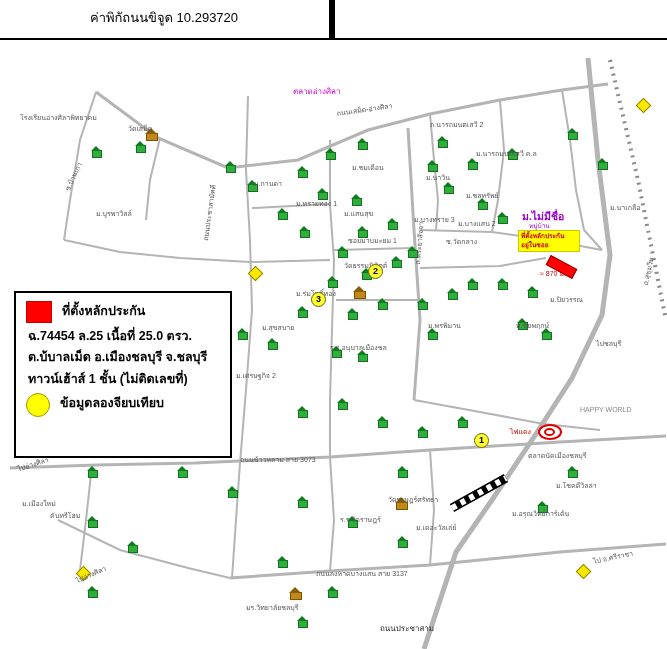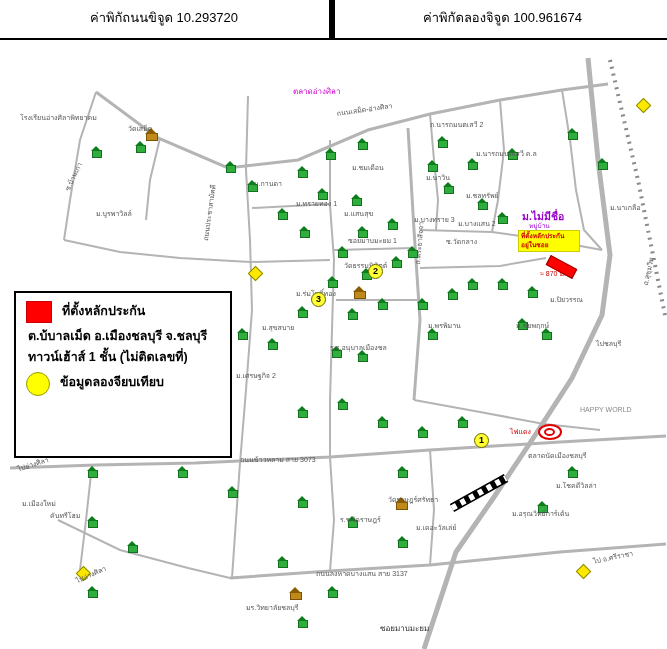--- a/index.html
+++ b/index.html
@@ -42,24 +42,20 @@
 </style>
 </head>
 <body>
 
 <div class="header">
   <div class="cell left">
     <span>ค่าพิกัถนนขิจูด</span>
     <span>10.293720</span>
   </div>
   <div class="vdiv"></div>
-  <div class="cell right">
-    <span>ค่าพิกัดลองจิจูด</span>
-    <span>100.961674</span>
-  </div>
 </div>
 
 <div id="map-layer">
   <svg id="roads-svg" width="667" height="609">
       <polyline points="588,18 598,120 610,215 602,275 572,338 532,400 492,460 456,512 424,609" fill="none" stroke="#b4b4b4" stroke-width="5"></polyline>
       <polyline points="610,20 638,140 666,280" fill="none" stroke="#8a8a8a" stroke-width="4" stroke-dasharray="2,5"></polyline>
       <polyline points="96,52 158,98 228,128 298,120 368,90 430,74 500,60 562,50 608,44" fill="none" stroke="#b4b4b4" stroke-width="3"></polyline>
       <polyline points="96,52 80,100 70,160 64,200" fill="none" stroke="#b4b4b4" stroke-width="2"></polyline>
       <polyline points="64,200 120,212 180,218 250,222 330,220" fill="none" stroke="#b4b4b4" stroke-width="2"></polyline>
       <polyline points="408,88 414,190 420,280 414,360" fill="none" stroke="#b4b4b4" stroke-width="3"></polyline>
@@ -204,33 +200,34 @@
     <div class="map-label" style="left: 240px; top: 414px; font-size: 7px;">ถนนข้าวหลาม สาย 3073</div>
     <div class="map-label" style="left: 16px; top: 424px; font-size: 7px; transform: rotate(-18deg);">ไปอ่างศิลา</div>
     <div class="map-label" style="left: 22px; top: 458px; font-size: 7px;">ม.เมืองใหม่</div>
     <div class="map-label" style="left: 50px; top: 470px; font-size: 7px;">คันทรีโฮม</div>
     <div class="map-label" style="left: 388px; top: 454px; font-size: 7px;">วัดราษฎร์ศรัทธา</div>
     <div class="map-label" style="left: 416px; top: 482px; font-size: 7px;">ม.เดอะวัลเล่ย์</div>
     <div class="map-label" style="left: 340px; top: 474px; font-size: 7px;">ร.ร.วัดราษฎร์</div>
     <div class="map-label" style="left: 316px; top: 528px; font-size: 7px;">ถนนลงหาดบางแสน สาย 3137</div>
     <div class="map-label" style="left: 74px; top: 536px; font-size: 7px; transform: rotate(-24deg);">ไปอ่างศิลา</div>
     <div class="map-label" style="left: 246px; top: 562px; font-size: 7px;">มร.วิทยาลัยชลบุรี</div>
-    <div class="map-label" style="left: 380px; top: 582px; color: rgb(34, 34, 34); font-size: 8px;">ซอยมาบมะยม</div>
+    <div class="map-label" style="left: 380px; top: 582px; color: rgb(34, 34, 34); font-size: 8px;">ถนนประชาสาม</div>
     <div class="map-label" style="left: 592px; top: 516px; font-size: 7px; transform: rotate(-12deg);">ไป อ.ศรีราชา</div>
     <div class="map-label" style="left: 610px; top: 162px; font-size: 7px;">ม.นาเกลือ</div>
     <div class="map-label" style="left: 446px; top: 196px; font-size: 7px;">ซ.วัดกลาง</div>
     <div class="cmp-circle" style="left: 474px; top: 393px;">1</div>
     <div class="cmp-circle" style="left: 368px; top: 224px;">2</div>
     <div class="cmp-circle" style="left: 311px; top: 252px;">3</div>
   </div>
 
 <div class="legend">
   <div class="l-row">
     <span class="sq"></span>
     <span class="l-text">ที่ตั้งหลักประกัน</span>
   </div>
+  <div class="l-line">ฉ.74454 ล.25 เนื้อที่ 25.0 ตรว.</div>
   <div class="l-line">ต.บ้บาลเม็ด อ.เมืองชลบุรี จ.ชลบุรี</div>
   <div class="l-line">ทาวน์เฮ้าส์ 1 ชั้น (ไม่ติดเลขที่)</div>
   <div class="l-row">
     <span class="circ"></span>
     <span class="l-text">ข้อมูดลองจียบเทียบ</span>
   </div>
 </div>
 
 </body></html>

